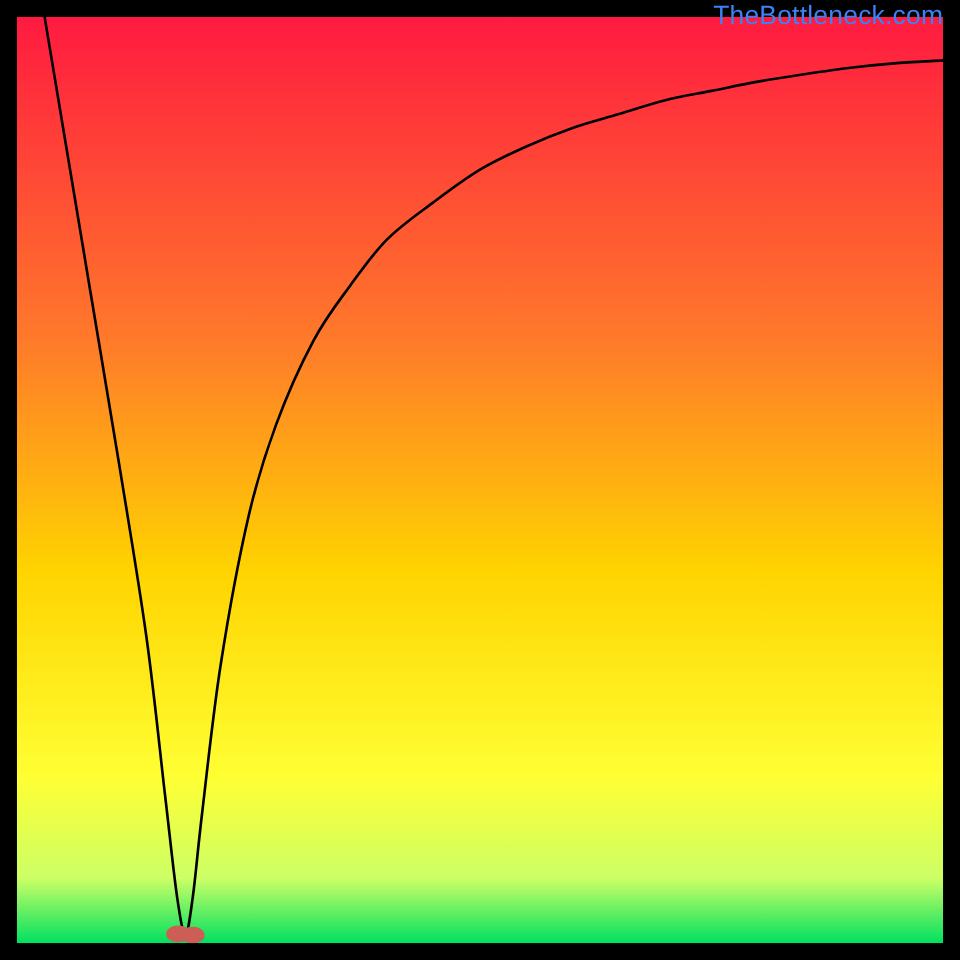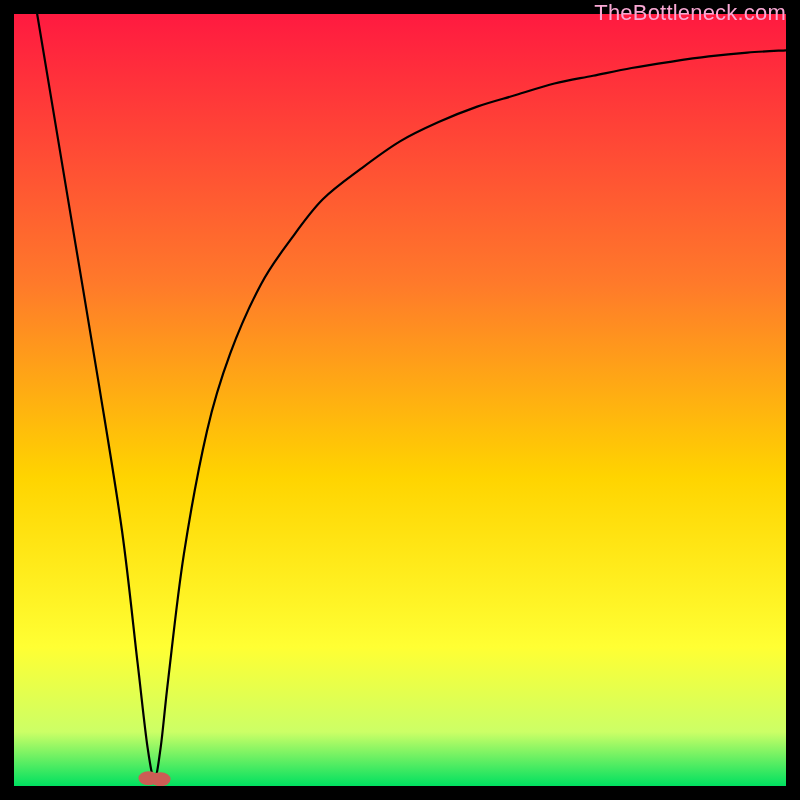--- a/index.html
+++ b/index.html
@@ -23,21 +23,21 @@
     position: absolute;
     left: 14px;
     top: 14px;
     width: 772px;
     height: 772px;
   }
   .watermark {
     position: absolute;
     top: 0px;
     right: 14px;
-    color: #f9a8d4;
+    color: #3b82f6;
     font-size: 22px;
     letter-spacing: 0.2px;
     font-weight: 500;
   }
   svg { display: block; }
 </style>
 </head>
 <body>
 
 <div class="frame"></div>

